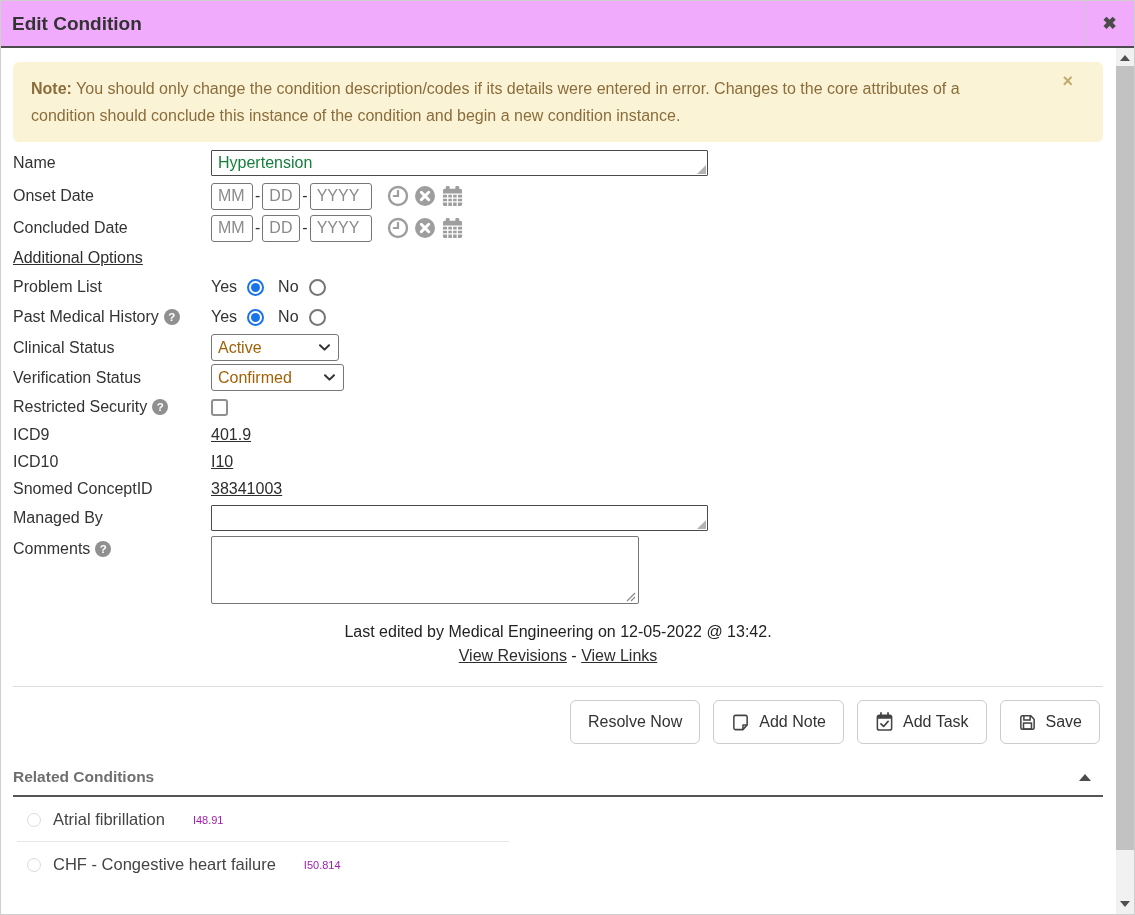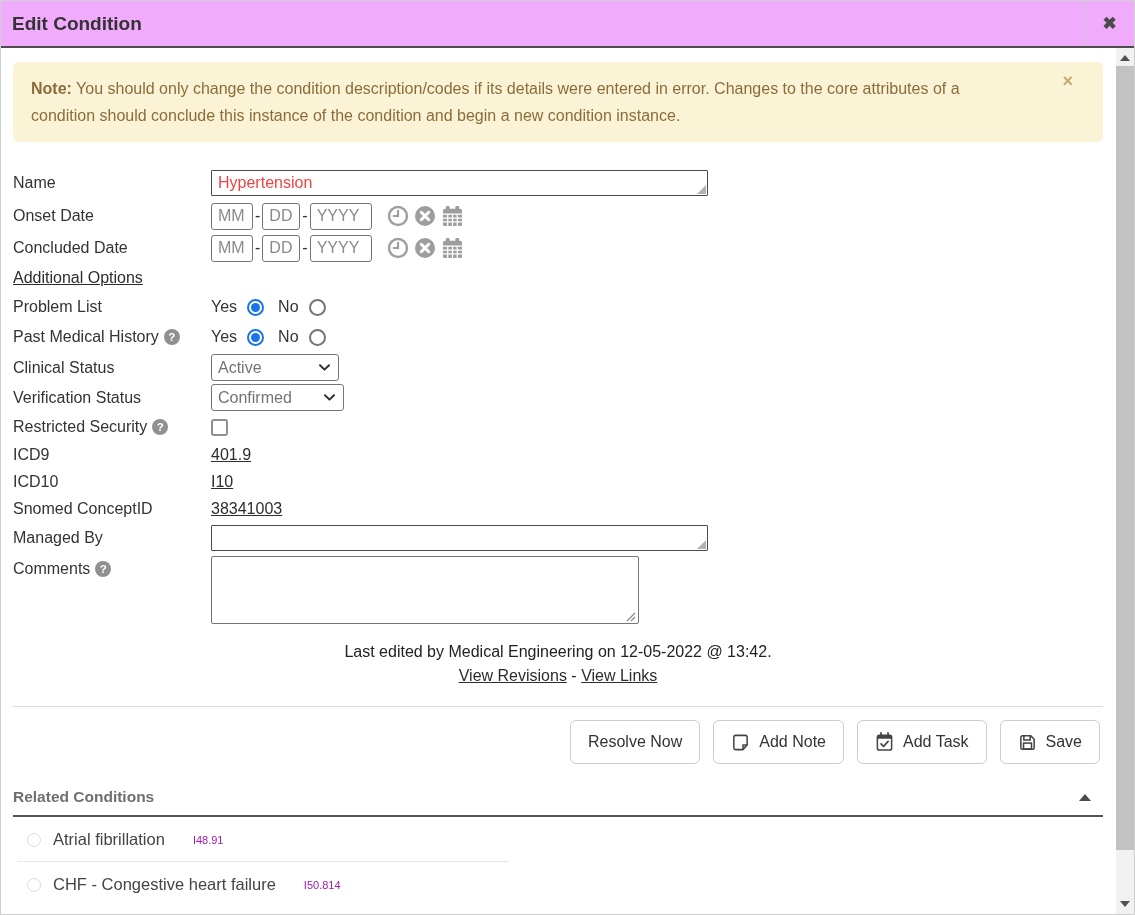--- a/index.html
+++ b/index.html
@@ -43,36 +43,36 @@
     margin-top:14px; background:#fbf3d6; border-radius:6px; color:#8a6d3b;
     padding:13px 110px 13px 18px; line-height:27px; font-size:16px; position:relative;
   }
   .note b { font-weight:bold; }
   .note-dismiss {
     position:absolute; top:10px; right:30px; font-size:18px; font-weight:bold;
     color:#c3aa6e; cursor:pointer; line-height:18px;
   }
 
   
-  .form { margin-top:28px; }
+  .form { margin-top:8px; }
   .row { display:flex; align-items:center; min-height:26px; margin-bottom:4px; }
   .row .lbl { width:198px; flex:none; color:#333; display:flex; align-items:center; gap:5px; }
   .row-top { align-items:flex-start; }
   .row-top .lbl { padding-top:4px; }
 
   .help-icon {
     width:16px; height:16px; border-radius:50%; background:#909090; color:#fff;
     font-size:11.5px; font-weight:bold; line-height:16px; text-align:center; flex:none;
     cursor:default;
   }
 
   .input-wrap { position:relative; display:inline-block; }
   input.text-lg {
     width:497px; height:26px; border:1px solid #4a4a4a; border-radius:1px;
-    font-family:"Liberation Sans",sans-serif; font-size:16px; color:#ef4444; padding:2px 14px 2px 6px;
+    font-family:"Liberation Sans",sans-serif; font-size:16px; color:#15803d; padding:2px 14px 2px 6px;
     outline:none; background:#fff;
   }
   .grip {
     position:absolute; right:2px; bottom:2px; width:0; height:0;
     border-left:9px solid transparent; border-bottom:9px solid #b3b3b3; pointer-events:none;
   }
 
   input.dmm, input.ddd, input.dyyyy {
     height:27px; border:1px solid #767676; border-radius:3px; font-family:"Liberation Sans",sans-serif;
     font-size:16px; color:#555; padding:2px 2px 2px 6px; outline:none;
@@ -91,21 +91,21 @@
   .radio.sel { border:2px solid #1a73e8; }
   .radio.sel::after {
     content:""; position:absolute; left:2px; top:2px; width:9px; height:9px;
     border-radius:50%; background:#1a73e8;
   }
   .radio.unsel { border:2px solid #757575; }
   .radio + .opt-label { margin-left:14px; }
 
   .select {
     height:27px; border:1px solid #767676; border-radius:3px; background:#fff;
-    display:flex; align-items:center; padding:0 8px 0 6px; cursor:pointer; color:#737373;
+    display:flex; align-items:center; padding:0 8px 0 6px; cursor:pointer; color:#a16207;
   }
   .select .sel-text { flex:1; }
   .select svg { flex:none; margin-left:6px; }
   .select.w-clin { width:128px; }
   .select.w-ver  { width:133px; }
 
   .checkbox { width:17px; height:17px; border:2px solid #8f8f8f; border-radius:3px; background:#fff; cursor:pointer; }
 
   .ta-wrap { position:relative; display:inline-block; }
   textarea.comments {

